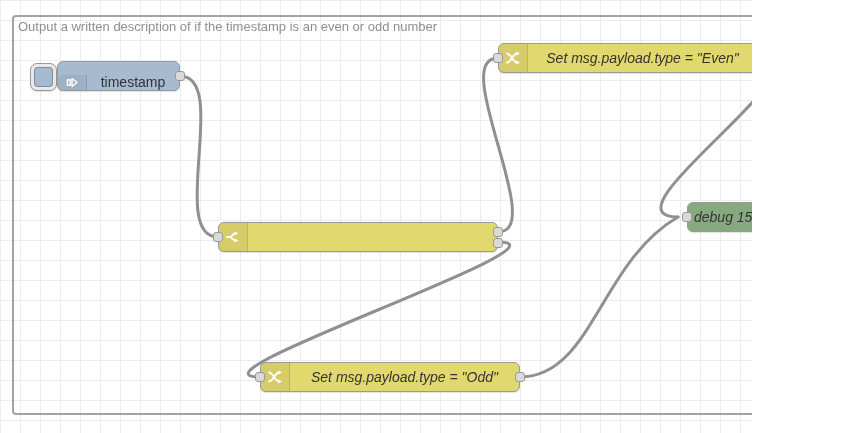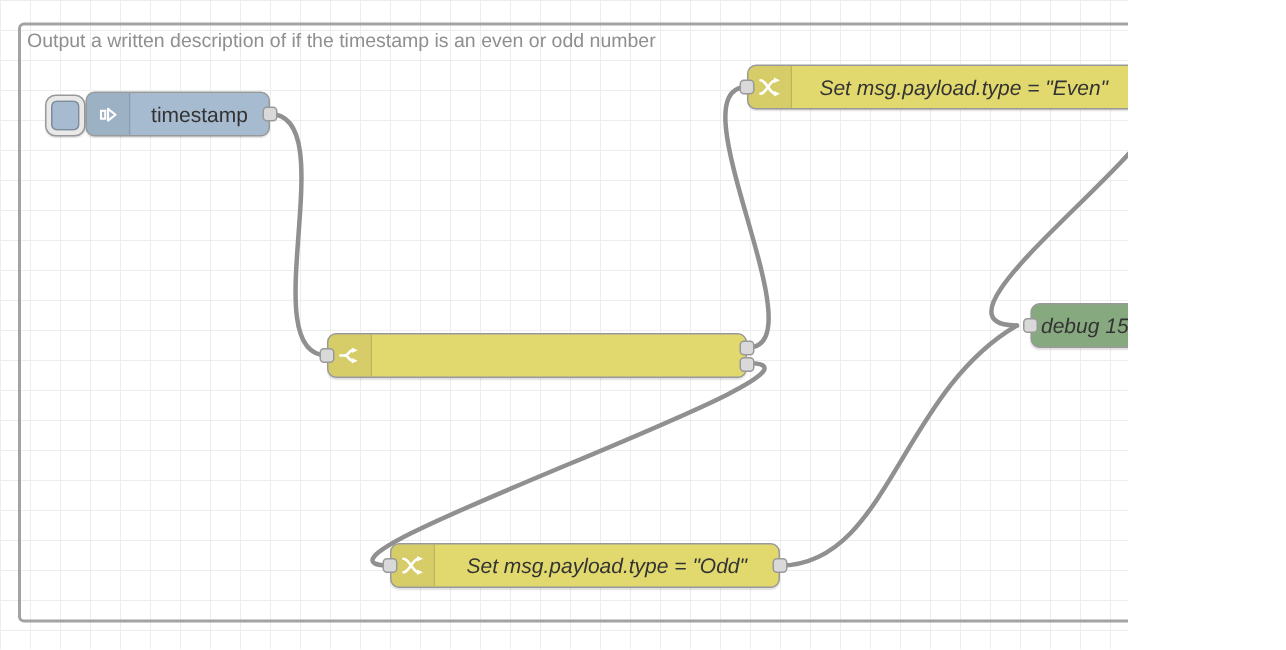--- a/index.html
+++ b/index.html
@@ -20,21 +20,21 @@
   .group-label{
     position:absolute;left:4px;top:2px;font-size:13px;line-height:16px;
     color:var(--group-label,#8f8f8f);white-space:nowrap;
   }
   .node{
     position:absolute;height:30px;box-sizing:border-box;
     border:1px solid var(--node-border,#999999);border-radius:6px;
     display:flex;align-items:stretch;
     box-shadow:0 1px 1px rgba(0,0,0,0.12);
   }
-  .node.inject{background:var(--inject,#a6bbcf);}
+  .node.inject{background:var(--inject,#a6bbcf);align-items:flex-end;}
   .node.yellow{background:var(--yellow-node,#e2d96e);}
   .node.debug{background:var(--debug-node,#87a980);}
   .iconbox{
     width:28px;flex:0 0 28px;display:flex;align-items:center;justify-content:center;
     background:rgba(0,0,0,0.05);border-right:1px solid rgba(0,0,0,0.12);
     border-radius:5px 0 0 5px;
   }
   .iconbox.right{
     border-right:none;border-left:1px dashed rgba(0,0,0,0.35);
     background:transparent;border-radius:0 5px 5px 0;

